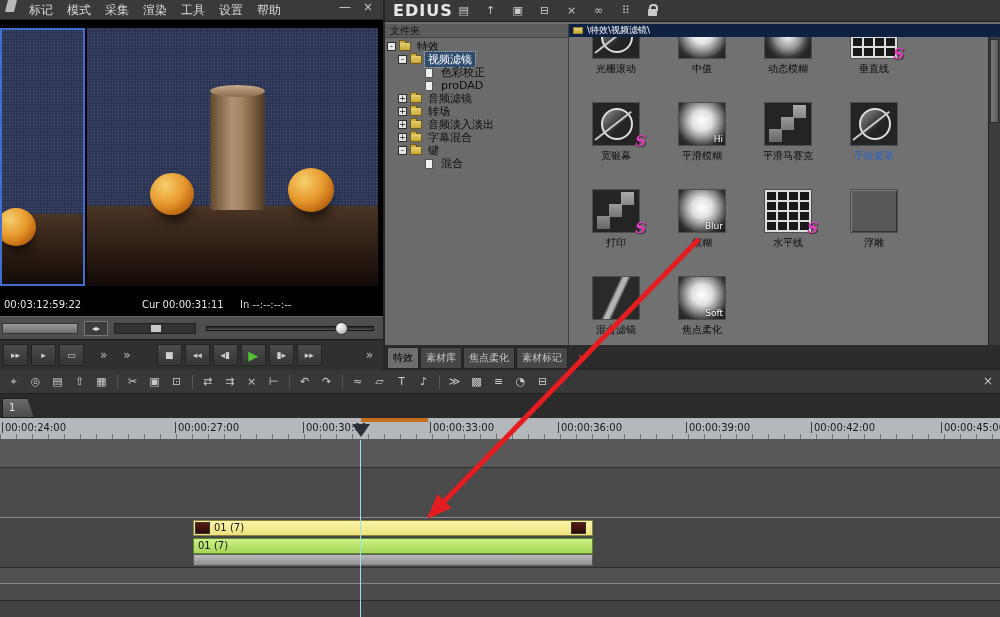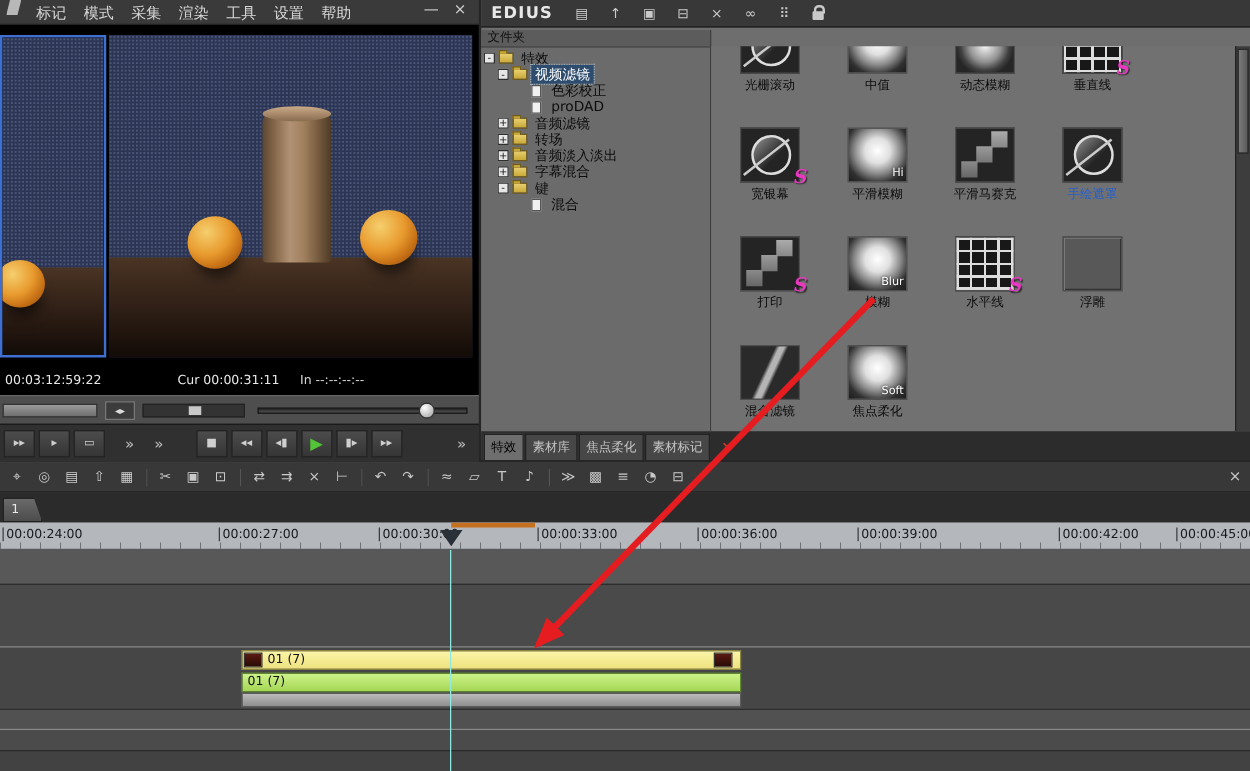--- a/index.html
+++ b/index.html
@@ -32,21 +32,21 @@
 .long-slider{position:absolute;left:206px;top:9px;width:168px;height:5px;background:linear-gradient(#222,#555);border:1px solid #111}
 .round-thumb{position:absolute;left:128px;top:-5px;width:13px;height:13px;border-radius:50%;background:radial-gradient(circle at 35% 30%,#fff,#9a9a9a);border:1px solid #333}
 .transport{position:absolute;left:0;top:339px;width:383px;height:31px;background:#303030;border-top:1px solid #1a1a1a;display:flex;align-items:center}
 .t-btn{min-width:25px;height:22px;background:linear-gradient(#4c4c4c,#353535);border:1px solid #232323;color:#cfcfcf;font-size:9px;display:flex;align-items:center;justify-content:center;margin-left:3px}
 .t-btn.play-green{color:#53c437;font-size:13px}
 .t-chev{color:#bbb;font-size:12px;margin-left:16px}
 
 
 .bin-win{position:absolute;left:385px;top:0;width:615px;height:368px;background:#6e6e6e}
 .bin-title{position:absolute;left:0;top:0;width:100%;height:22px;background:#383838;display:flex;align-items:center;color:#e8e8e8;border-bottom:1px solid #1d1d1d}
-.bin-logo{font-weight:bold;font-size:13px;letter-spacing:1px;margin:0 12px 0 8px}
+.bin-logo{font-weight:bold;font-size:16px;letter-spacing:1px;margin:0 0 0 8px}
 .bt-icon{width:22px;height:16px;display:flex;align-items:center;justify-content:center;font-size:11px;color:#c9c9c9;margin-right:5px}
 .lock{width:9px;height:7px;background:#c9c9c9;border-radius:1px;position:relative;margin-top:4px}
 .lock::before{content:"";position:absolute;left:1px;top:-5px;width:5px;height:5px;border:2px solid #c9c9c9;border-bottom:none;border-radius:4px 4px 0 0}
 .path-bar{position:absolute;left:184px;top:24px;right:0;height:13px;background:#0e2142;color:#fff;font-size:9px;line-height:13px;padding-left:4px;white-space:nowrap;display:flex;align-items:center;gap:4px}
 .pb-folder{width:10px;height:7px;background:linear-gradient(#e8d070,#c8a838);border:1px solid #9a8228;flex:none}
 .tree-panel{position:absolute;left:0;top:24px;width:184px;height:321px;background:#6b6b6b;border-right:1px solid #3f3f3f}
 .tree-head{height:14px;background:#5c5c5c;border-bottom:1px solid #454545;font-size:10px;color:#101010;padding-left:5px;line-height:13px}
 .tree-body{position:absolute;left:0;top:16px;right:0;bottom:0;font-size:11px;color:#0c0c0c}
 .tnode{display:flex;align-items:center;height:13px;white-space:nowrap}
 .expander{width:9px;height:9px;border:1px solid #2e2e2e;background:#e6e6e6;font-size:8px;line-height:7px;text-align:center;color:#111;margin-right:3px;flex:none}
@@ -178,20 +178,24 @@
       <span class="bt-icon">↑</span>
       <span class="bt-icon">▣</span>
       <span class="bt-icon">⊟</span>
       <span class="bt-icon">×</span>
       <span class="bt-icon">∞</span>
       <span class="bt-icon">⠿</span>
       <span class="bt-icon">
           <span class="lock"></span>
         </span>
     </div>
+    <div class="path-bar">
+      <span class="pb-folder"></span>
+      <span>\特效\视频滤镜\</span>
+    </div>
     <div class="tree-panel">
       <div class="tree-head">文件夹</div>
       <div class="tree-body">
         <div class="tnode" style="padding-left:2px">
           <span class="expander">-</span>
           <span class="ticon folder"></span>
           <span class="tlabel">特效</span>
         </div>
         <div class="tnode selected" style="padding-left:13px">
           <span class="expander">-</span>
@@ -361,21 +365,21 @@
     <div class="seq-row">
       <div class="seq-tab">1</div>
     </div>
     <div class="ruler">
       <span class="tick" style="left:2px">00:00:24:00</span>
       <span class="tick" style="left:175px">00:00:27:00</span>
       <span class="tick" style="left:303px">00:00:30:00</span>
       <span class="tick" style="left:430px">00:00:33:00</span>
       <span class="tick" style="left:558px">00:00:36:00</span>
       <span class="tick" style="left:686px">00:00:39:00</span>
-      <span class="tick" style="left:847px">00:00:42:00</span>
+      <span class="tick" style="left:811px">00:00:42:00</span>
       <span class="tick" style="left:941px">00:00:45:00</span>
       <div class="inout-bar"></div>
       <div class="playhead"></div>
     </div>
     <div class="tracks">
       <div class="trow" style="top:0;height:27px;background:#585858"></div>
       <div class="trow" style="top:27px;height:50px;background:#4a4a4a"></div>
       <div class="trow" style="top:77px;height:50px;background:#464646"></div>
       <div class="trow" style="top:127px;height:16px;background:#515151"></div>
       <div class="trow" style="top:143px;height:17px;background:#4b4b4b"></div>

